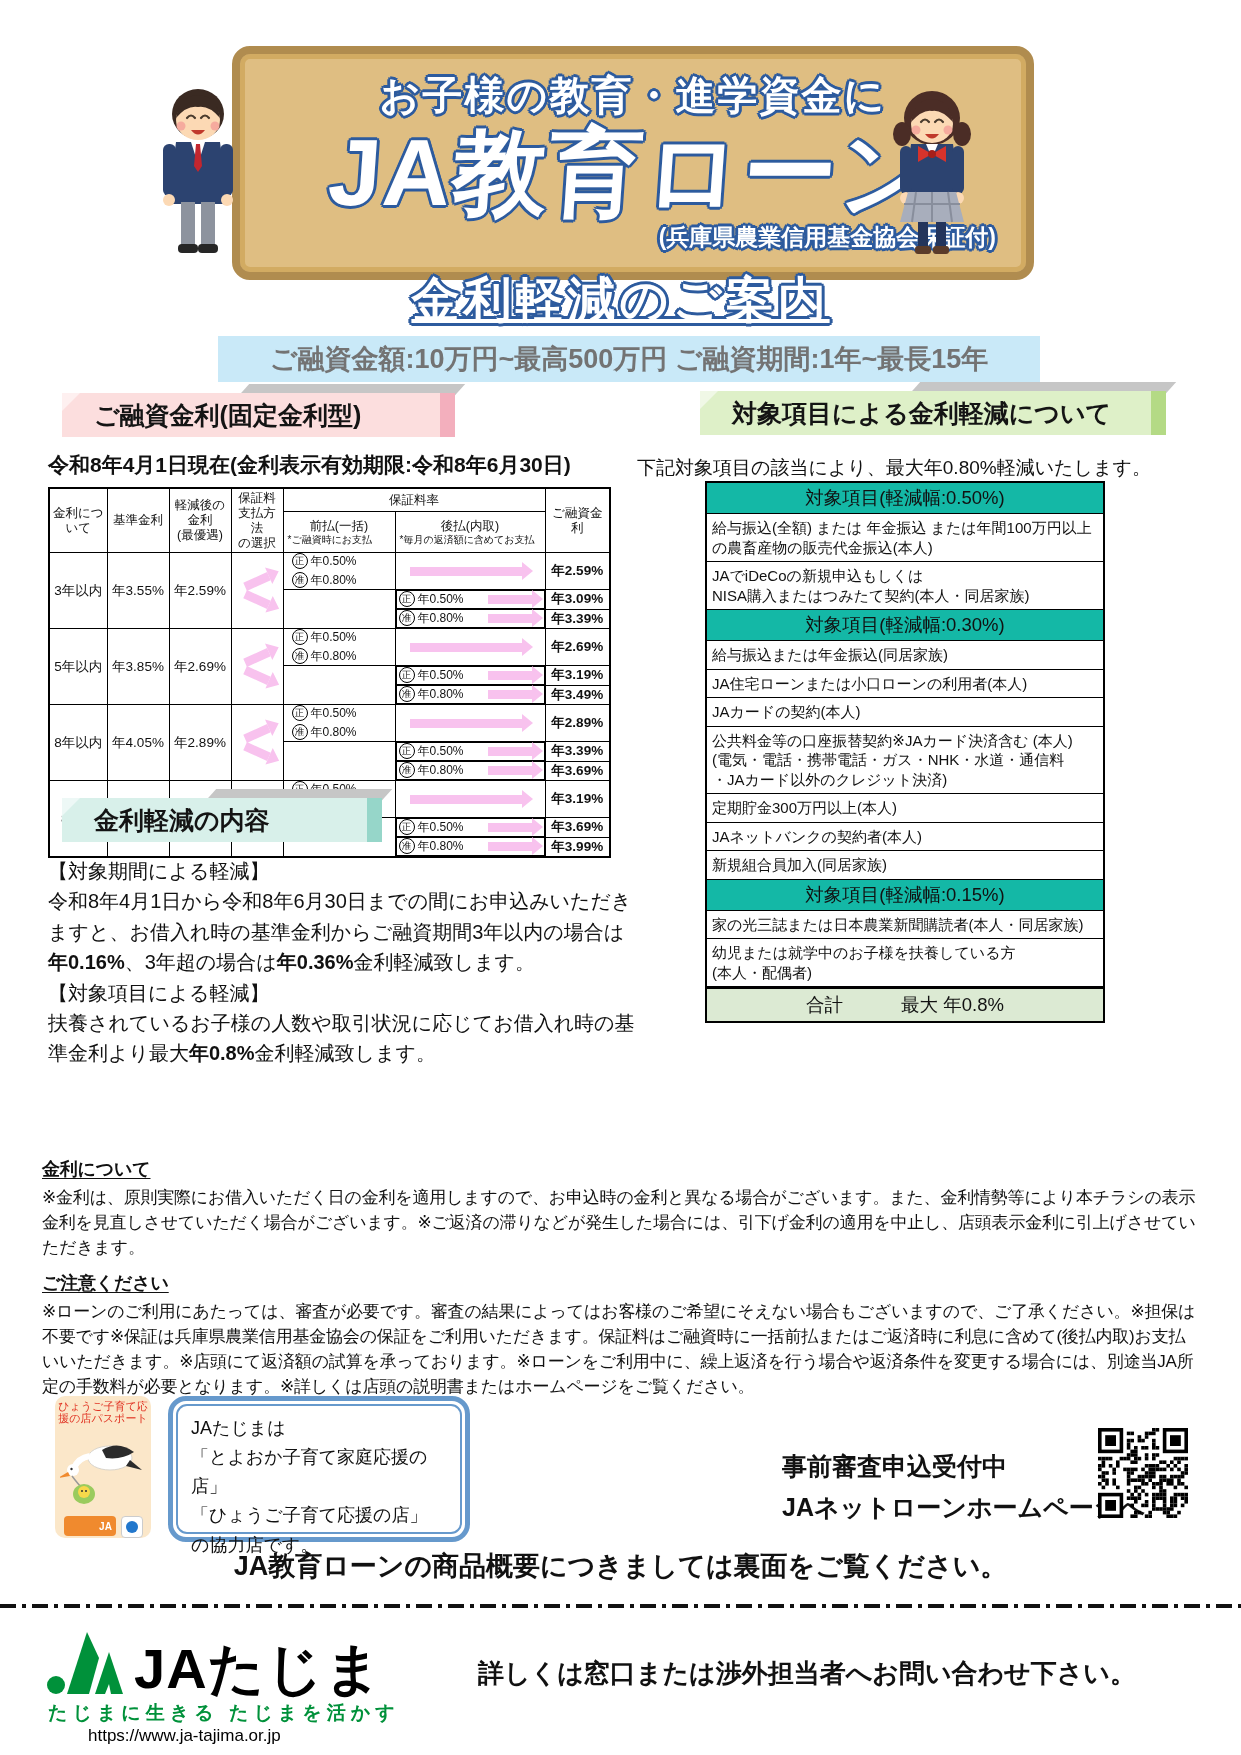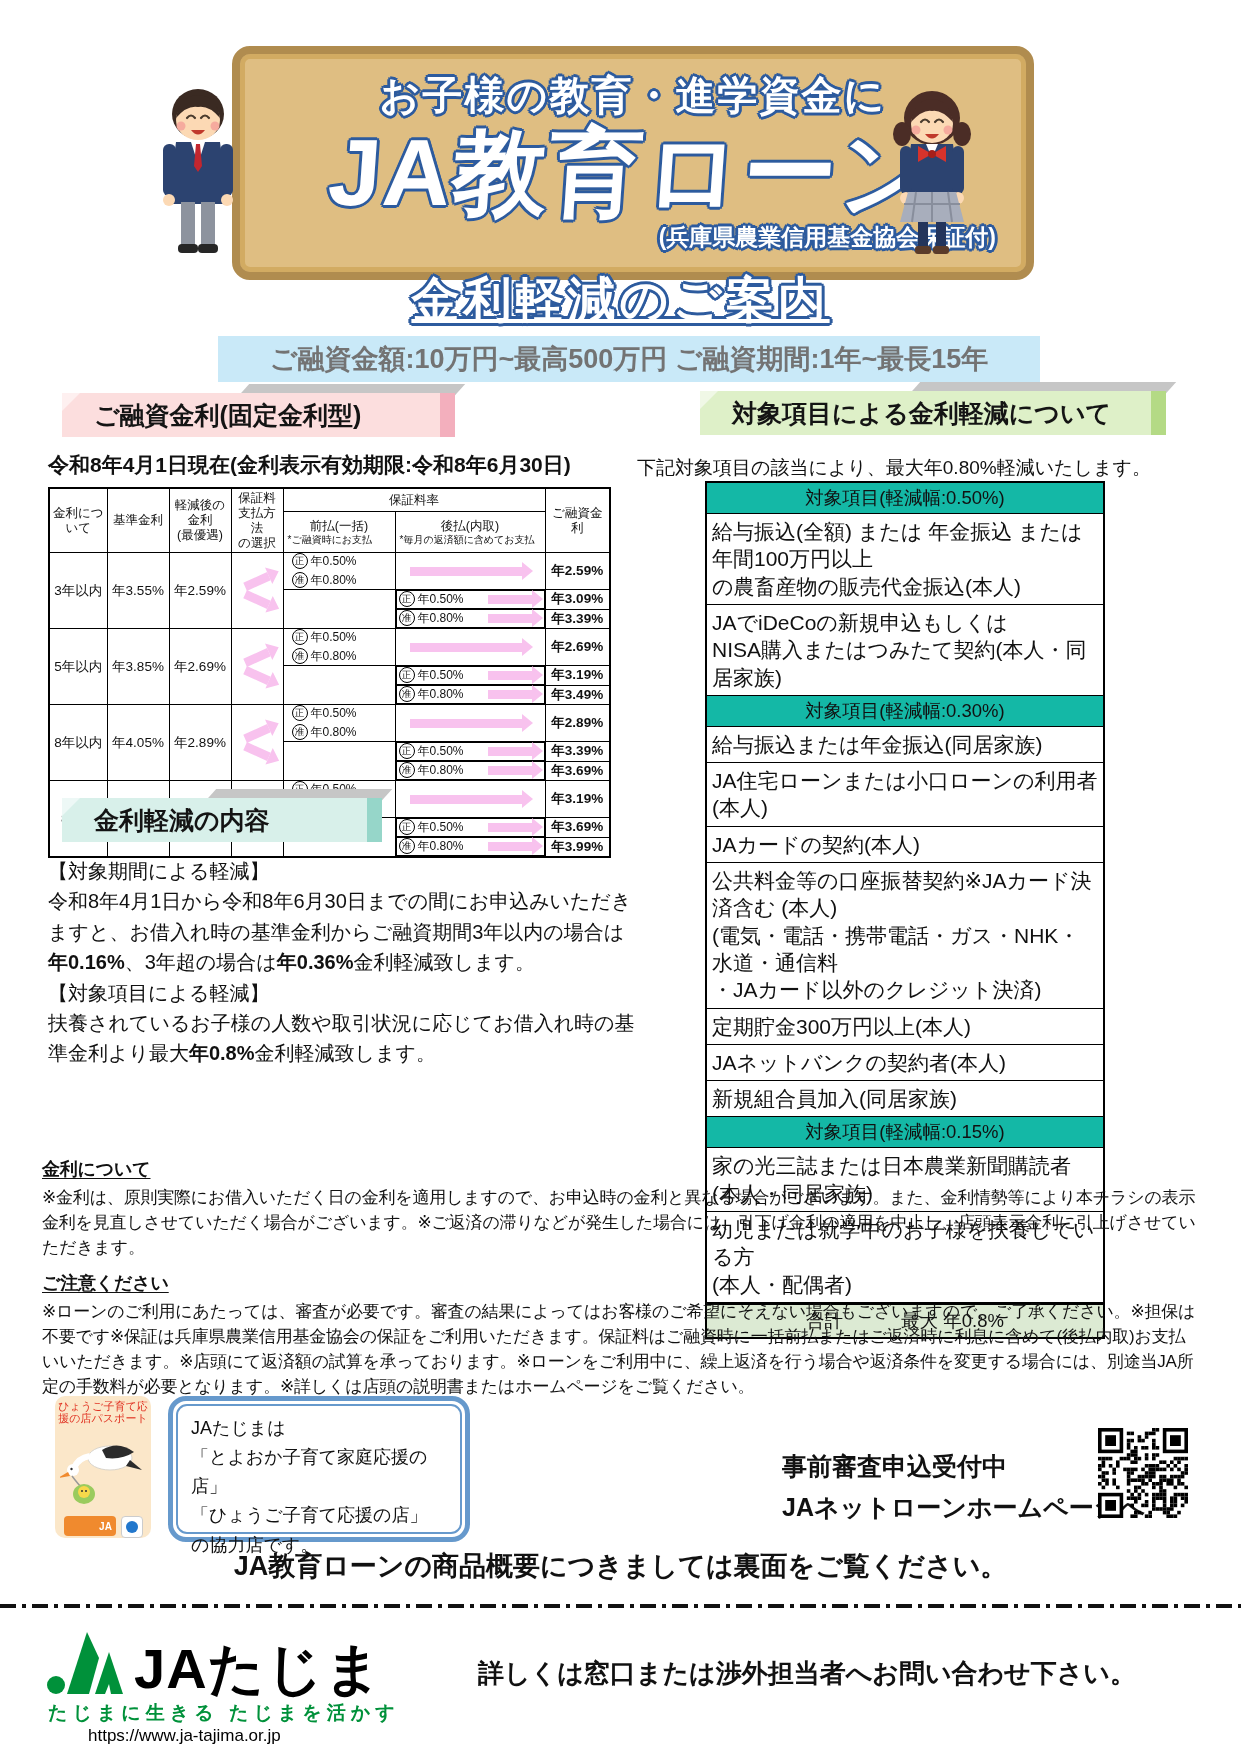--- a/index.html
+++ b/index.html
@@ -63,21 +63,21 @@
   .parrow.short{width:44px;margin-right:10px;}
   .sel{display:flex;flex-direction:column;gap:9px;align-items:center;}
   .sel .parrow{width:26px;}
   .sel .a-up{transform:rotate(-24deg);}
   .sel .a-dn{transform:rotate(24deg);}
   .postflex{display:flex;align-items:center;justify-content:space-between;padding-left:4px;font-size:12px;}
 
   
   table.rt{position:absolute;left:705px;top:481px;border-collapse:collapse;table-layout:fixed;width:400px;
            background:#fff;border:2px solid #000;}
-  table.rt td{border:1px solid #000;font-size:21px;padding:4px 5px;line-height:1.3;text-align:left;}
+  table.rt td{border:1px solid #000;font-size:15px;padding:4px 5px;line-height:1.3;text-align:left;}
   tr.rt-h td{background:#14b8a6;text-align:center;font-size:18.5px;padding:3px 0;margin-top:28px;}
   tr.rt-total td{background:#dcead3;border-top:3px solid #000;text-align:center;font-size:18.5px;}
   tr.rt-total .gap{display:inline-block;width:58px;}
 
   
   .content-text{position:absolute;left:48px;top:856px;width:592px;font-size:20px;line-height:1.52;}
   .content-text b{font-weight:bold;}
 
   
   .notes{position:absolute;left:42px;top:1156px;width:1160px;font-size:17px;line-height:1.48;letter-spacing:-.2px;}

